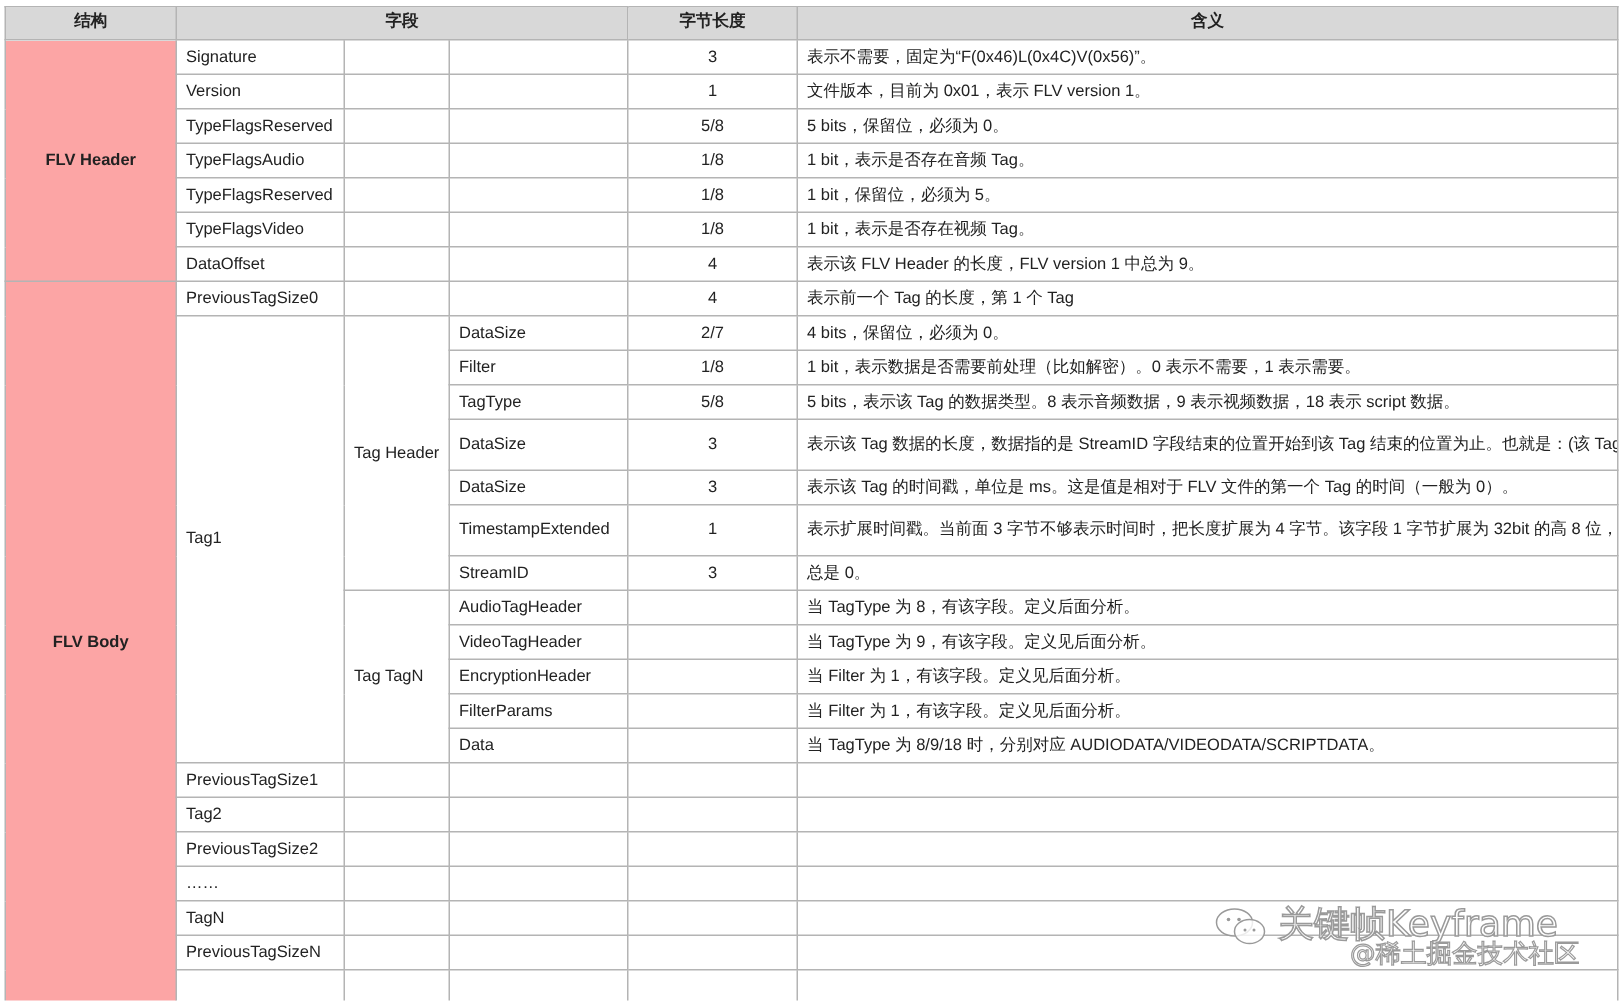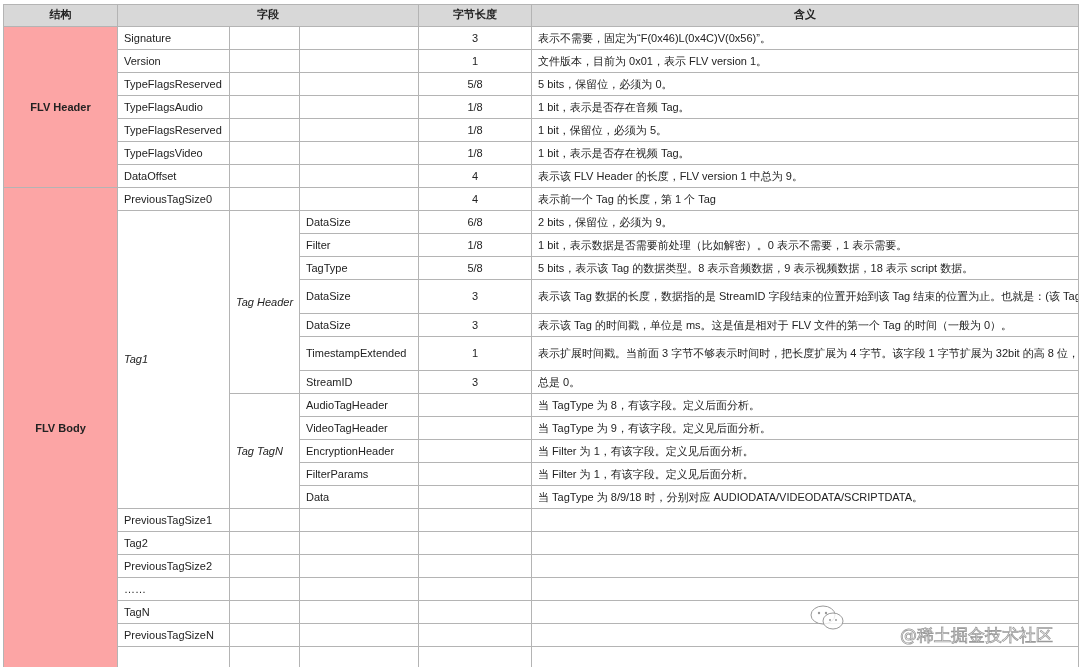--- a/index.html
+++ b/index.html
@@ -3,21 +3,21 @@
 <meta charset="utf-8">
 <style>
   html,body{margin:0;padding:0;background:#fff;}
   body{width:1080px;height:667px;overflow:hidden;position:relative;font-family:"Liberation Sans","DejaVu Sans",sans-serif;color:#222;}
   table.flv{position:absolute;left:3px;top:4px;border-collapse:collapse;table-layout:fixed;width:1075px;font-size:11px;}
   table.flv td, table.flv th{border:1px solid #b4b4b4;padding:0 6px;height:22px;line-height:13px;white-space:nowrap;overflow:hidden;}
   table.flv th{background:#d8d8d8;height:21px;font-weight:bold;text-align:center;color:#222;font-family:Liberation Mono, monospace;}
   td.section{background:#fca5a5;font-weight:bold;text-align:center;}
   td.len{text-align:center;}
   td.desc{white-space:normal;}
-  td.grp{vertical-align:middle;font-style:italic;}
+  td.grp{vertical-align:middle;}
   tr.tall td{height:33px;}
   .wm{position:absolute;left:800px;top:600px;width:270px;height:48px;pointer-events:none;}
   .wm-title{position:absolute;left:52px;top:0;font-size:24px;color:rgba(255,255,255,0.85);-webkit-text-stroke:1px #9a9a9a;letter-spacing:0px;font-family:"DejaVu Sans",sans-serif;}
   .wm-sub{position:absolute;left:100px;top:24px;font-size:17px;color:rgba(255,255,255,0.85);-webkit-text-stroke:0.8px #9a9a9a;font-family:"DejaVu Sans",sans-serif;}
   .wm-icon{position:absolute;left:8px;top:3px;width:40px;height:30px;}
 </style>
 </head>
 <body>
 
 <table class="flv">
@@ -95,22 +95,22 @@
       <td>PreviousTagSize0</td>
         <td></td>
         <td></td>
       <td class="len">4</td>
       <td class="desc">表示前一个 Tag 的长度，第 1 个 Tag</td>
     </tr>
     <tr>
       <td rowspan="12" class="grp">Tag1</td>
       <td rowspan="7" class="grp">Tag Header</td>
       <td>DataSize</td>
-      <td class="len">6/8</td>
-      <td class="desc">2 bits，保留位，必须为 9。</td>
+      <td class="len">2/7</td>
+      <td class="desc">4 bits，保留位，必须为 0。</td>
     </tr>
     <tr>
       <td>Filter</td>
       <td class="len">1/8</td>
       <td class="desc">1 bit，表示数据是否需要前处理（比如解密）。0 表示不需要，1 表示需要。</td>
     </tr>
     <tr>
       <td>TagType</td>
       <td class="len">5/8</td>
       <td class="desc">5 bits，表示该 Tag 的数据类型。8 表示音频数据，9 表示视频数据，18 表示 script 数据。</td>
@@ -215,14 +215,15 @@
 
 <div class="wm">
   <svg class="wm-icon" viewBox="0 0 40 30">
     <ellipse cx="15" cy="12" rx="12" ry="9" fill="rgba(255,255,255,0.8)" stroke="#9a9a9a" stroke-width="1"></ellipse>
     <ellipse cx="25" cy="18" rx="10" ry="8" fill="rgba(255,255,255,0.8)" stroke="#9a9a9a" stroke-width="1"></ellipse>
     <circle cx="11" cy="10" r="1.2" fill="#9a9a9a"></circle>
       <circle cx="18" cy="10" r="1.2" fill="#9a9a9a"></circle>
     <circle cx="22" cy="17" r="1" fill="#9a9a9a"></circle>
       <circle cx="28" cy="17" r="1" fill="#9a9a9a"></circle>
   </svg>
+  <div class="wm-title">关键帧Keyframe</div>
   <div class="wm-sub">@稀土掘金技术社区</div>
 </div>
 
 </body></html>

